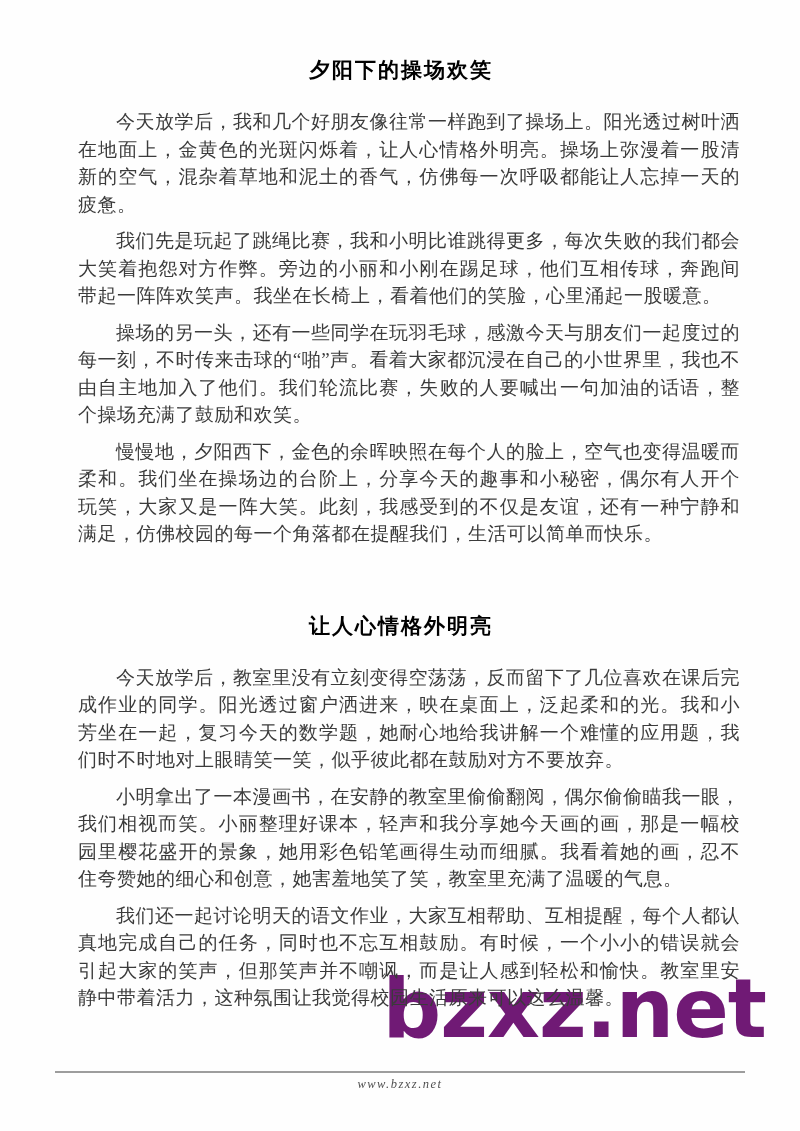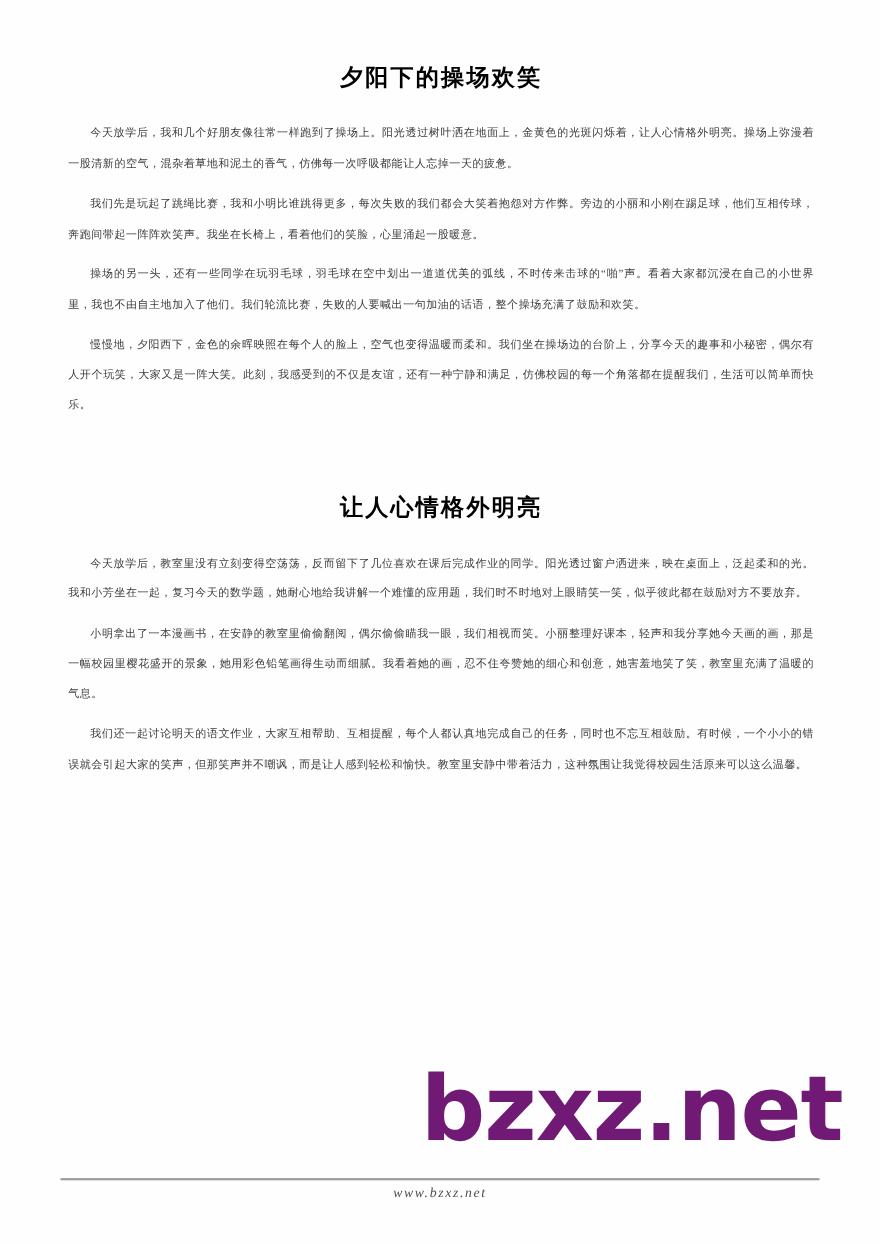--- a/index.html
+++ b/index.html
@@ -25,22 +25,22 @@
   .essay-title {
     margin: 0 0 24px 0;
     text-align: center;
     font-size: 21px;
     font-weight: bold;
     letter-spacing: 2px;
     color: #000000;
     font-family: "Liberation Sans", sans-serif;
   }
   .essay p {
-    margin: 0 0 9px 0;
-    font-size: 10px;
+    margin: 0 0 9px 16px;
+    font-size: 19px;
     line-height: 27.5px;
     color: #3b3b3b;
     text-align: justify;
     text-indent: 2em;
     letter-spacing: 0.5px;
   }
   .essay-2 {
     margin-top: 64px;
   }
   .watermark {
@@ -83,21 +83,21 @@
 <div class="page">
 
   <div class="watermark">bzxz.net</div>
 
   <div class="content">
 
     <section class="essay essay-1">
       <h1 class="essay-title">夕阳下的操场欢笑</h1>
       <p>今天放学后，我和几个好朋友像往常一样跑到了操场上。阳光透过树叶洒在地面上，金黄色的光斑闪烁着，让人心情格外明亮。操场上弥漫着一股清新的空气，混杂着草地和泥土的香气，仿佛每一次呼吸都能让人忘掉一天的疲惫。</p>
       <p>我们先是玩起了跳绳比赛，我和小明比谁跳得更多，每次失败的我们都会大笑着抱怨对方作弊。旁边的小丽和小刚在踢足球，他们互相传球，奔跑间带起一阵阵欢笑声。我坐在长椅上，看着他们的笑脸，心里涌起一股暖意。</p>
-      <p>操场的另一头，还有一些同学在玩羽毛球，羽毛球在空中划出一道道优美的弧线，不时传来击球的“啪”声。看着大家都沉浸在自己的小世界里，我也不由自主地加入了他们。我们轮流比赛，失败的人要喊出一句加油的话语，整个操场充满了鼓励和欢笑。</p>
+      <p>操场的另一头，还有一些同学在玩羽毛球，感激今天与朋友们一起度过的每一刻，不时传来击球的“啪”声。看着大家都沉浸在自己的小世界里，我也不由自主地加入了他们。我们轮流比赛，失败的人要喊出一句加油的话语，整个操场充满了鼓励和欢笑。</p>
       <p>慢慢地，夕阳西下，金色的余晖映照在每个人的脸上，空气也变得温暖而柔和。我们坐在操场边的台阶上，分享今天的趣事和小秘密，偶尔有人开个玩笑，大家又是一阵大笑。此刻，我感受到的不仅是友谊，还有一种宁静和满足，仿佛校园的每一个角落都在提醒我们，生活可以简单而快乐。</p>
     </section>
 
     <section class="essay essay-2">
       <h1 class="essay-title">让人心情格外明亮</h1>
       <p>今天放学后，教室里没有立刻变得空荡荡，反而留下了几位喜欢在课后完成作业的同学。阳光透过窗户洒进来，映在桌面上，泛起柔和的光。我和小芳坐在一起，复习今天的数学题，她耐心地给我讲解一个难懂的应用题，我们时不时地对上眼睛笑一笑，似乎彼此都在鼓励对方不要放弃。</p>
       <p>小明拿出了一本漫画书，在安静的教室里偷偷翻阅，偶尔偷偷瞄我一眼，我们相视而笑。小丽整理好课本，轻声和我分享她今天画的画，那是一幅校园里樱花盛开的景象，她用彩色铅笔画得生动而细腻。我看着她的画，忍不住夸赞她的细心和创意，她害羞地笑了笑，教室里充满了温暖的气息。</p>
       <p>我们还一起讨论明天的语文作业，大家互相帮助、互相提醒，每个人都认真地完成自己的任务，同时也不忘互相鼓励。有时候，一个小小的错误就会引起大家的笑声，但那笑声并不嘲讽，而是让人感到轻松和愉快。教室里安静中带着活力，这种氛围让我觉得校园生活原来可以这么温馨。</p>
     </section>
 

